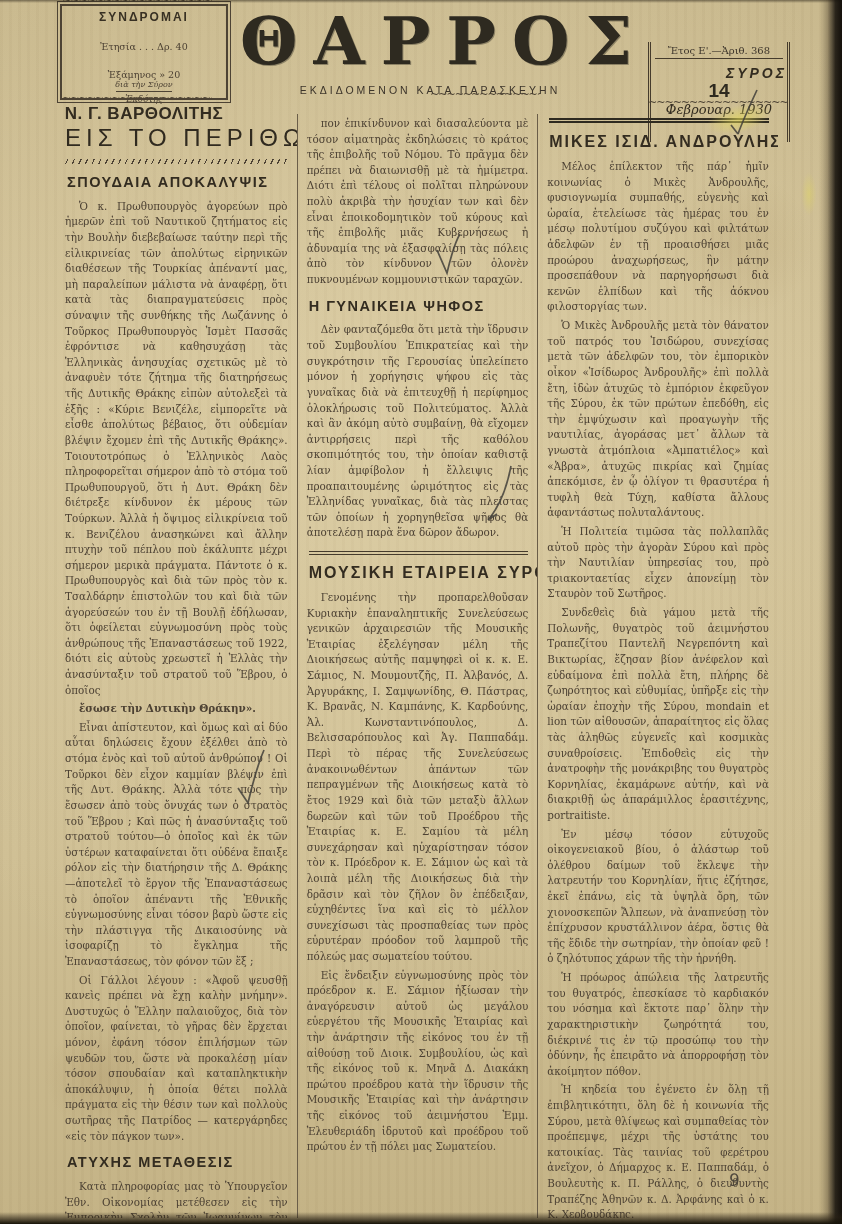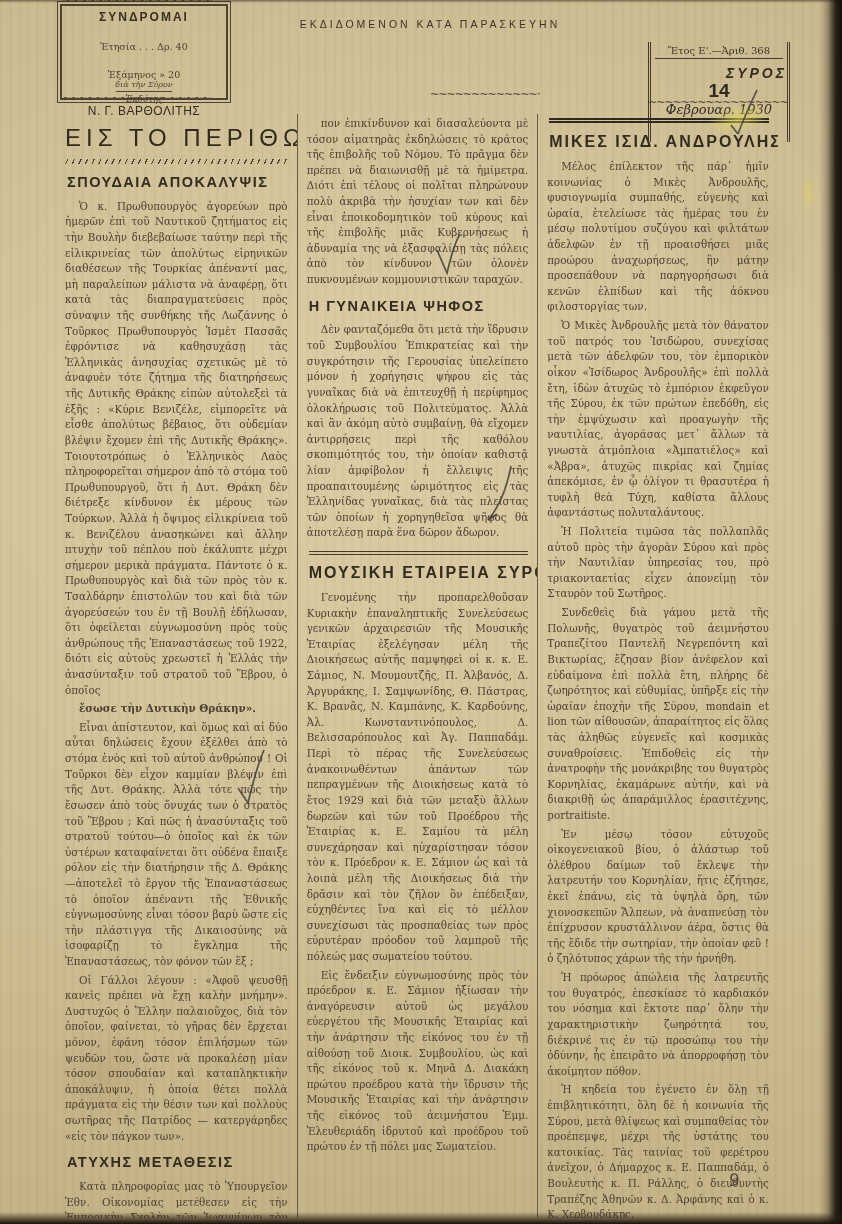--- a/index.html
+++ b/index.html
@@ -18,21 +18,21 @@
   .sub-box{
     position:absolute;left:60px;top:4px;width:168px;height:96px;
     border:2px solid #4d4334;outline:1px solid #4d4334;outline-offset:2px;
     text-align:center;padding-top:4px;box-sizing:border-box;
   }
   .sub-title{font-family:"Liberation Sans",sans-serif;font-weight:bold;font-size:12px;letter-spacing:2px;color:#383023;}
   .sub-line{font-size:9.5px;margin-top:17px;}
   .sub-small{font-size:8px;font-style:italic;}
   .sub-divider{width:56px;margin:2px auto;border-top:1px solid #4d4334;}
   .sub-pub-label{font-size:8.5px;font-style:italic;}
-  .sub-pub-name{font-family:"Liberation Sans",sans-serif;font-weight:normal;font-size:12px;color:#332c20;letter-spacing:.5px;}
+  .sub-pub-name{font-family:"Liberation Sans",sans-serif;font-weight:bold;font-size:17px;color:#332c20;letter-spacing:.5px;}
   .title-wrap{position:absolute;left:240px;top:8px;width:380px;text-align:center;}
   .paper-title{
     font-family:"DejaVu Serif",serif;font-weight:bold;font-size:66px;line-height:1;
     letter-spacing:16px;color:#2e2a20;text-shadow:1px 1px 0 rgba(46,42,32,.4);
   }
   .paper-subtitle{margin-top:10px;font-family:"Liberation Sans",sans-serif;font-size:10.5px;letter-spacing:3px;color:#3c342a;}
   .issue-box{
     position:absolute;left:648px;top:2px;width:142px;height:100px;
     border-left:3px double #453b2c;border-right:3px double #453b2c;
     text-align:center;box-sizing:border-box;padding-top:3px;margin-top:40px;
@@ -95,20 +95,21 @@
     <div class="sub-box">
       <div class="sub-title">ΣΥΝΔΡΟΜΑΙ</div>
       <div class="sub-line">Ἐτησία . . . Δρ. 40</div>
       <div class="sub-line">Ἐξάμηνος  »  20</div>
       <div class="sub-small">διὰ τὴν Σύρον</div>
       <div class="sub-divider"></div>
       <div class="sub-pub-label">Ἐκδότης</div>
       <div class="sub-pub-name">Ν. Γ. ΒΑΡΘΟΛΙΤΗΣ</div>
     </div>
     <div class="title-wrap">
+      <div class="paper-title">ΘΑΡΡΟΣ</div>
       <div class="paper-subtitle">ΕΚΔΙΔΟΜΕΝΟΝ ΚΑΤΑ ΠΑΡΑΣΚΕΥΗΝ</div>
     </div>
     <div class="issue-box">
       <div class="issue-no">Ἔτος Ε'.—Ἀριθ. 368</div>
       <div class="issue-city">ΣΥΡΟΣ</div>
       <div class="issue-day">14</div>
       <div class="issue-date">Φεβρουαρ. 1930</div>
     </div>
     <div class="squiggle sq-1"></div>
     <div class="squiggle sq-2"></div>

